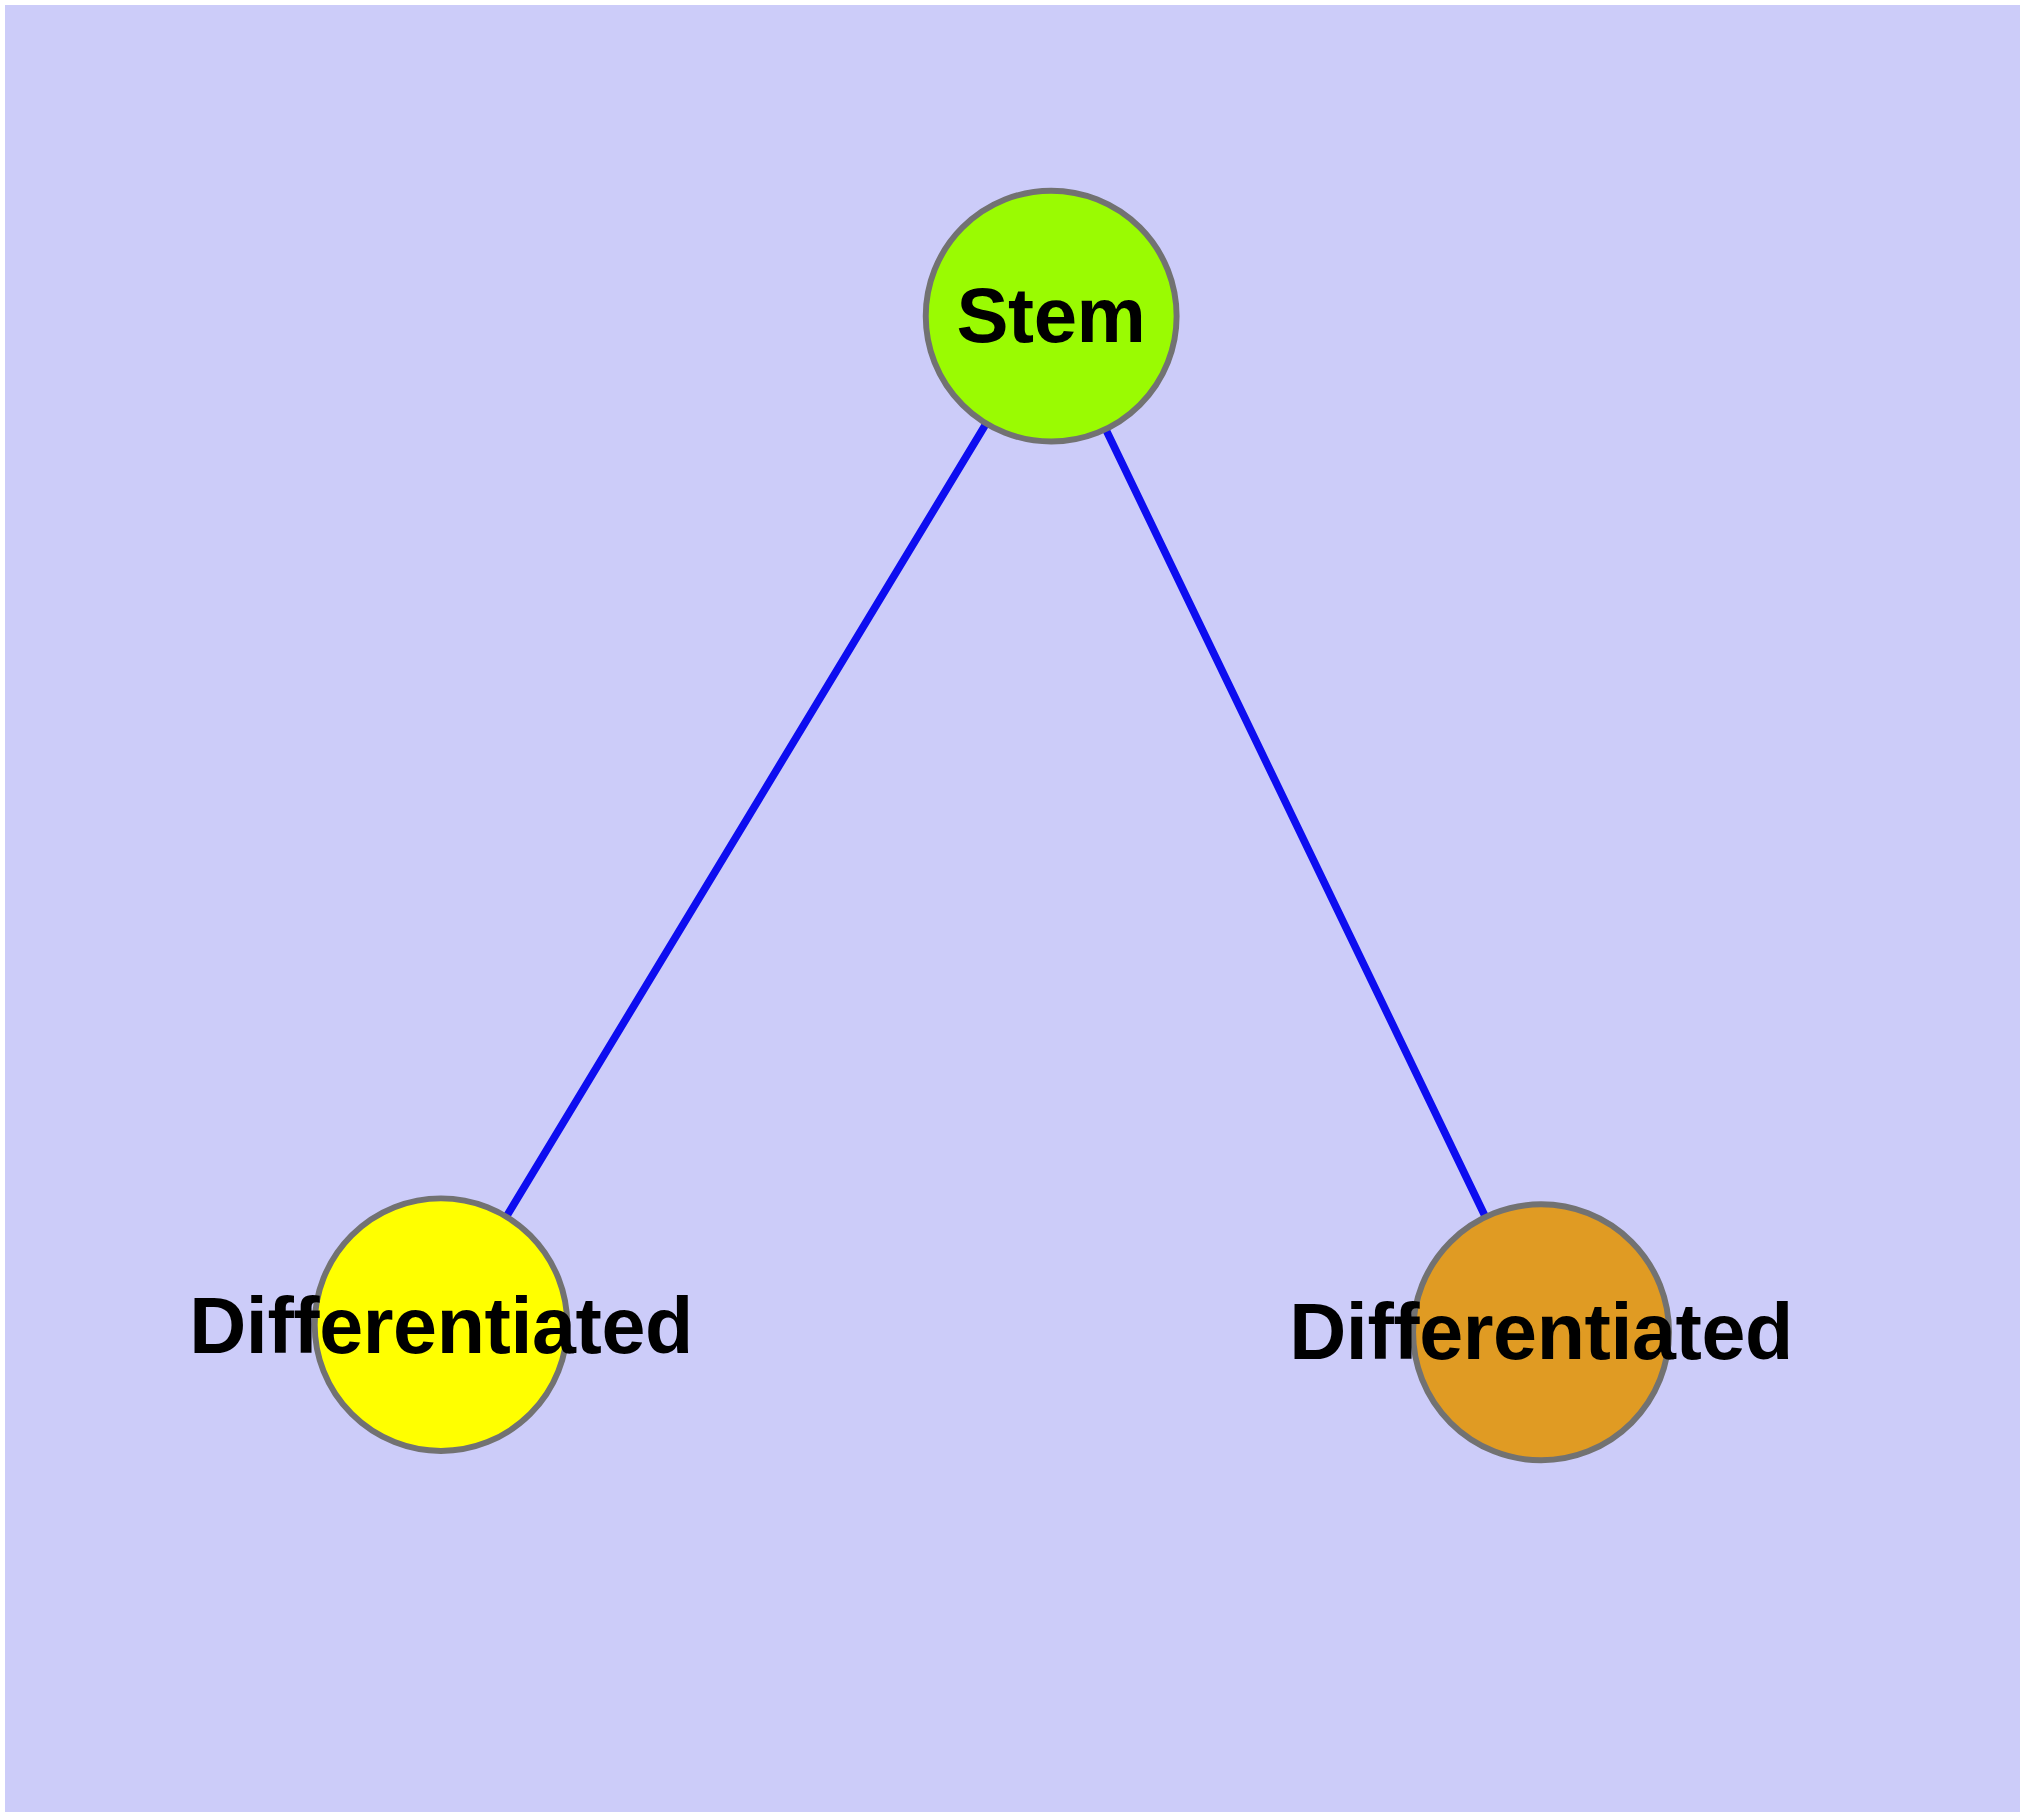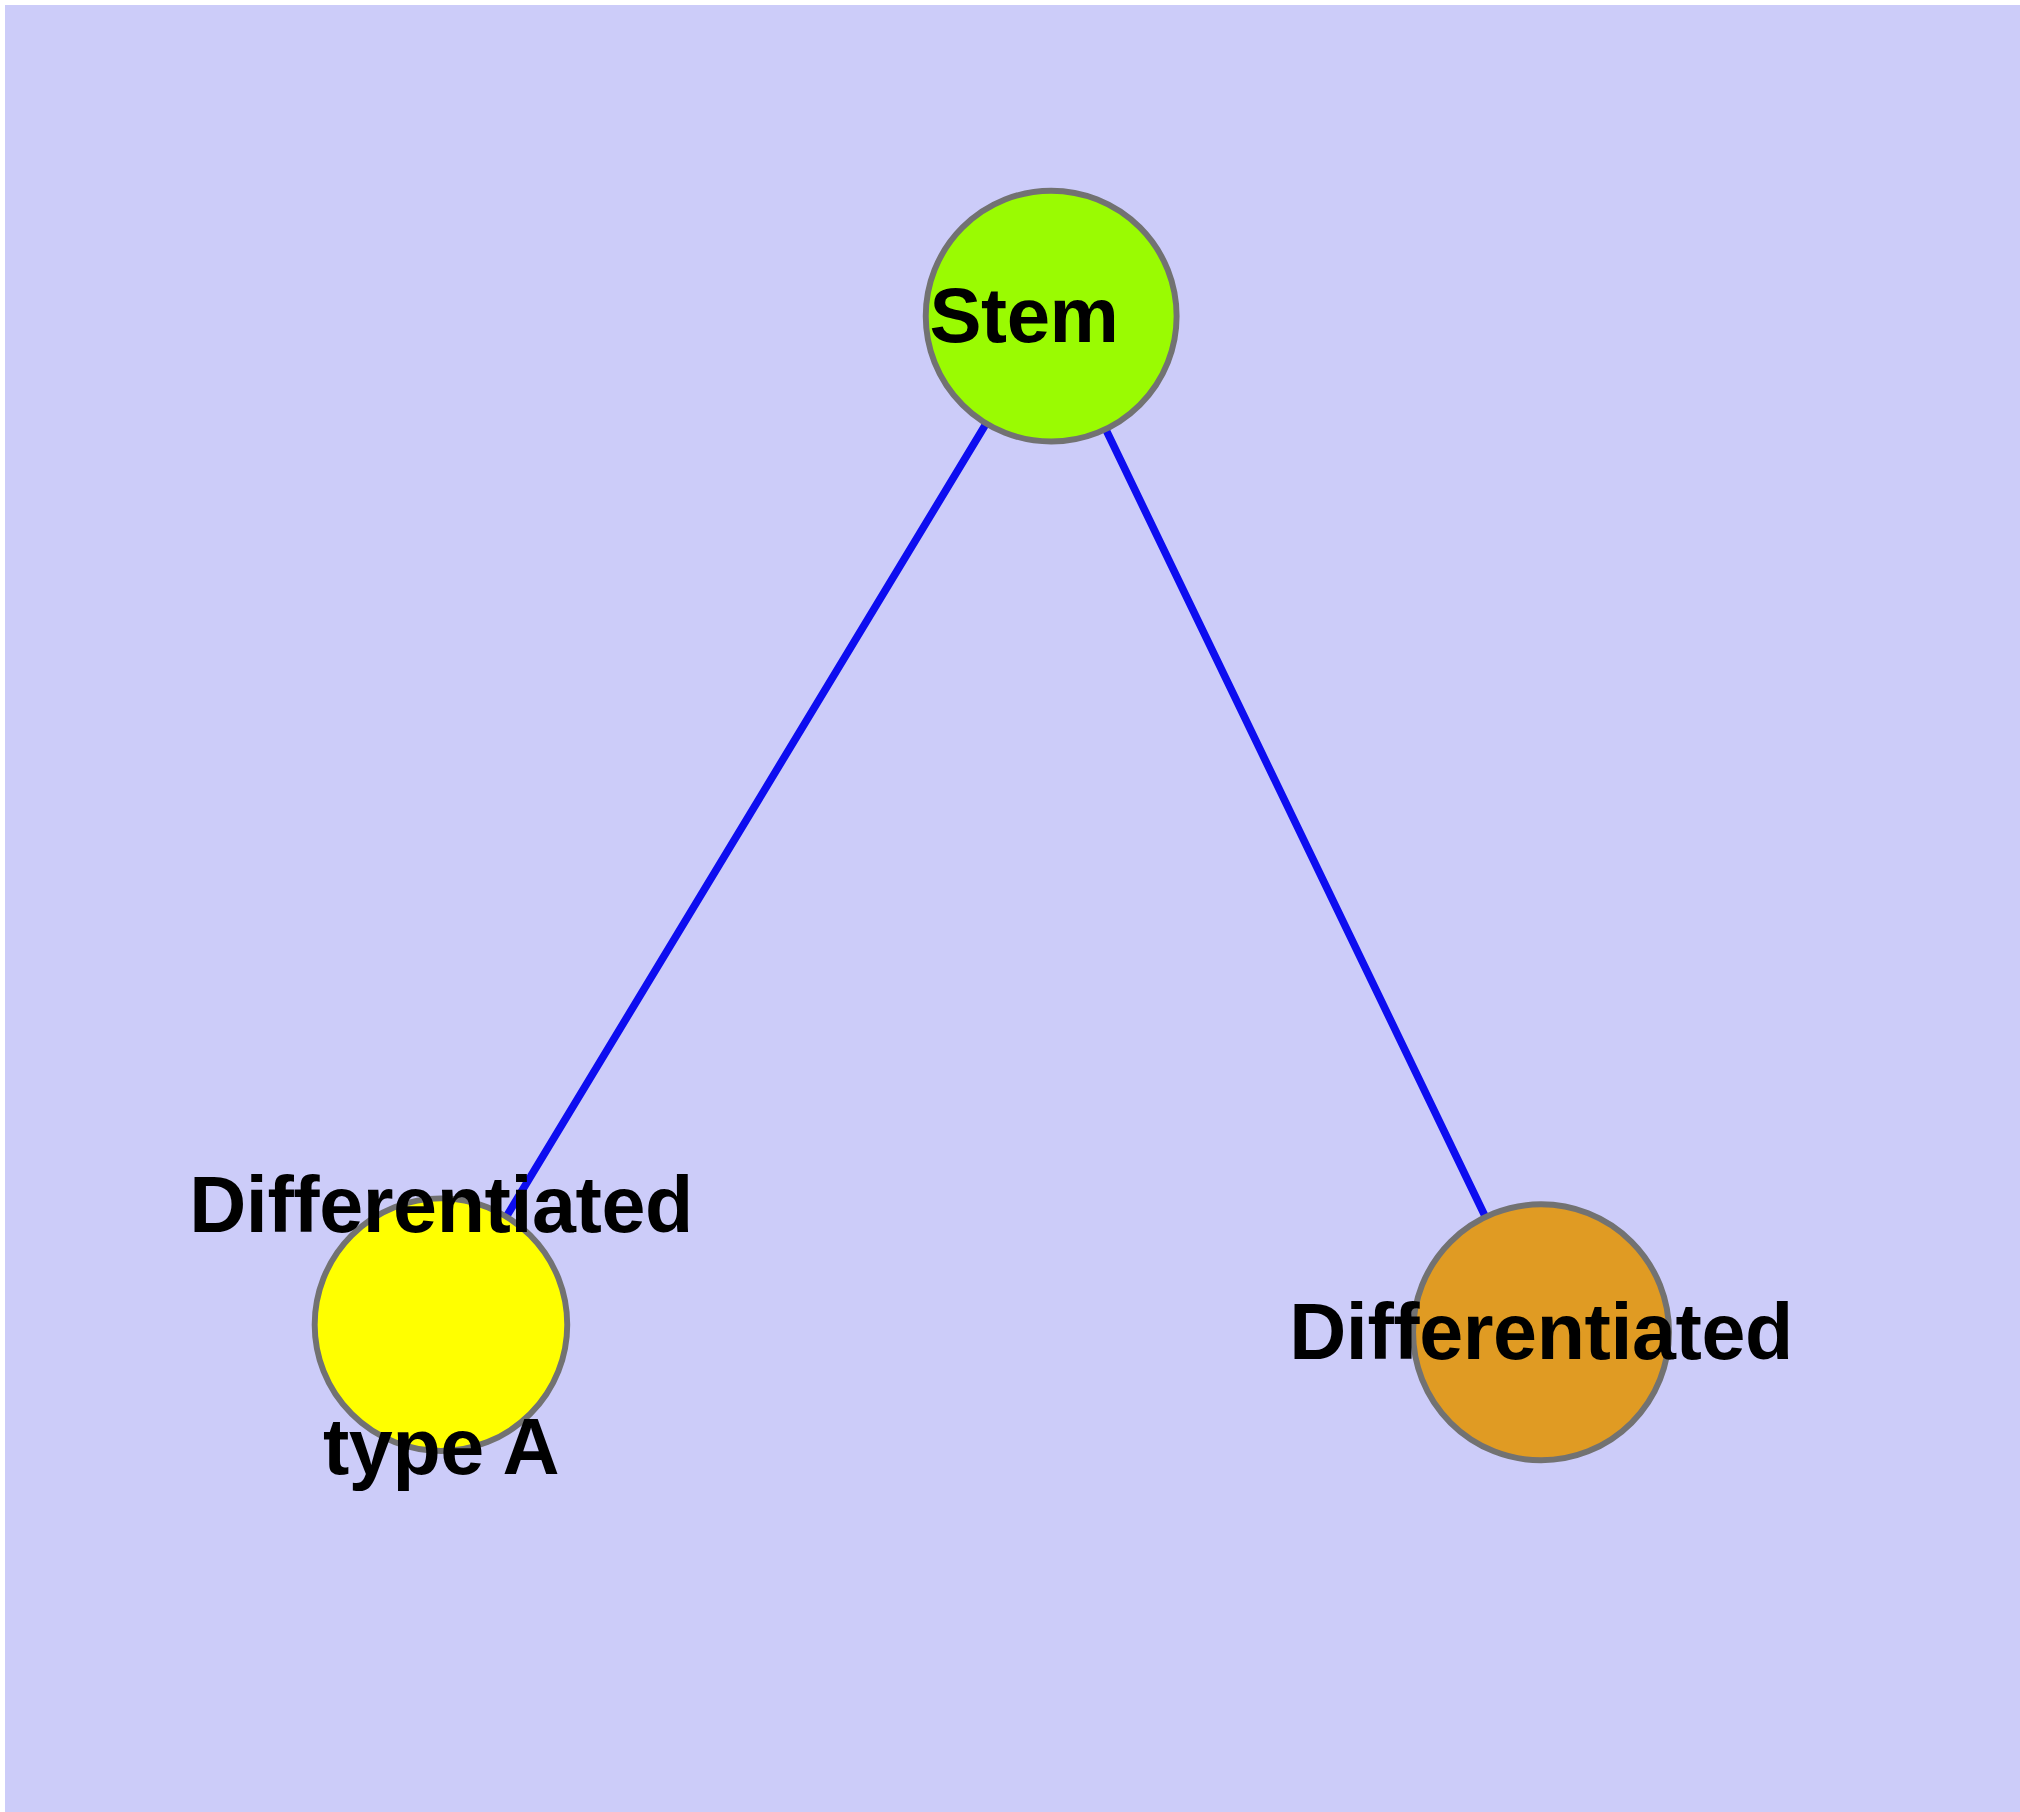--- a/index.html
+++ b/index.html
@@ -35,21 +35,21 @@
     text-align: center;
     font-weight: bold;
     color: #000000;
     line-height: 1.02;
     white-space: pre;
     letter-spacing: -0.4px;
     pointer-events: none;
   }
   #label-stem {
     font-size: 78px;
-    left: 1024px;
+    left: 1051px;
     top: 316px;
     transform: translate(-50%, -50%);
   }
   #label-diffA {
     font-size: 79px;
     left: 441px;
     top: 1326px;
     transform: translate(-50%, -50%);
   }
   #label-diffB {
@@ -77,21 +77,20 @@
       <circle cx="1818" cy="1572" r="151" fill="#e09b23" stroke="#727272" stroke-width="7"></circle>
     </g>
   </svg>
 
   <div class="node-label" id="label-stem">
     <div>Stem</div>
   </div>
 
   <div class="node-label" id="label-diffA">
     <div>Differentiated</div>
-    <div>type A</div>
   </div>
 
   <div class="node-label" id="label-diffB">
     <div>Differentiated</div>
   </div>
 
 </div>
 
 
 </body></html>

